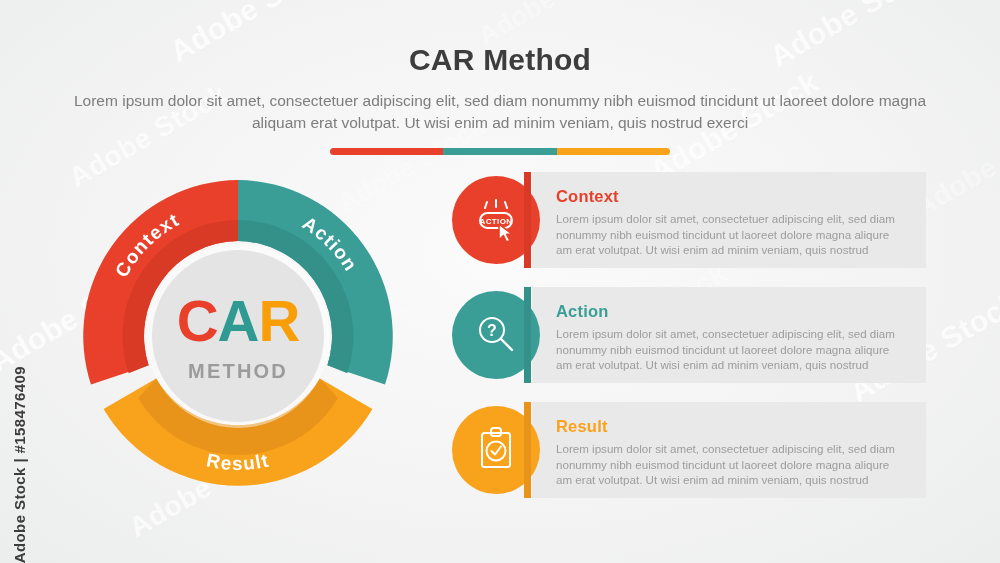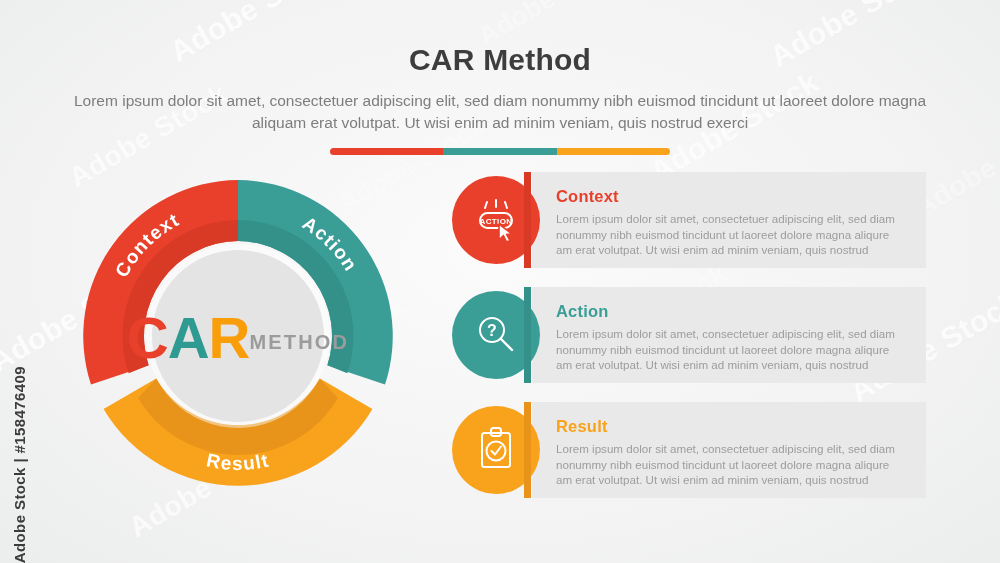--- a/index.html
+++ b/index.html
@@ -89,21 +89,21 @@
     fill:#ffffff;
     letter-spacing:1.2px;
   }
   #hub{
     position:absolute;
     left:50%; top:50%;
     width:172px; height:172px;
     margin:-86px 0 0 -86px;
     border-radius:50%;
     background:#e4e4e4;
-    display:flex; flex-direction:row;
+    display:flex; flex-direction:column;
     align-items:center; justify-content:center;
     box-shadow:0 0 0 6px rgba(255,255,255,.45);
   }
   #hub-car{
     font-size:58px;
     font-weight:700;
     line-height:54px;
     letter-spacing:-1px;
     margin-top:4px;
   }

